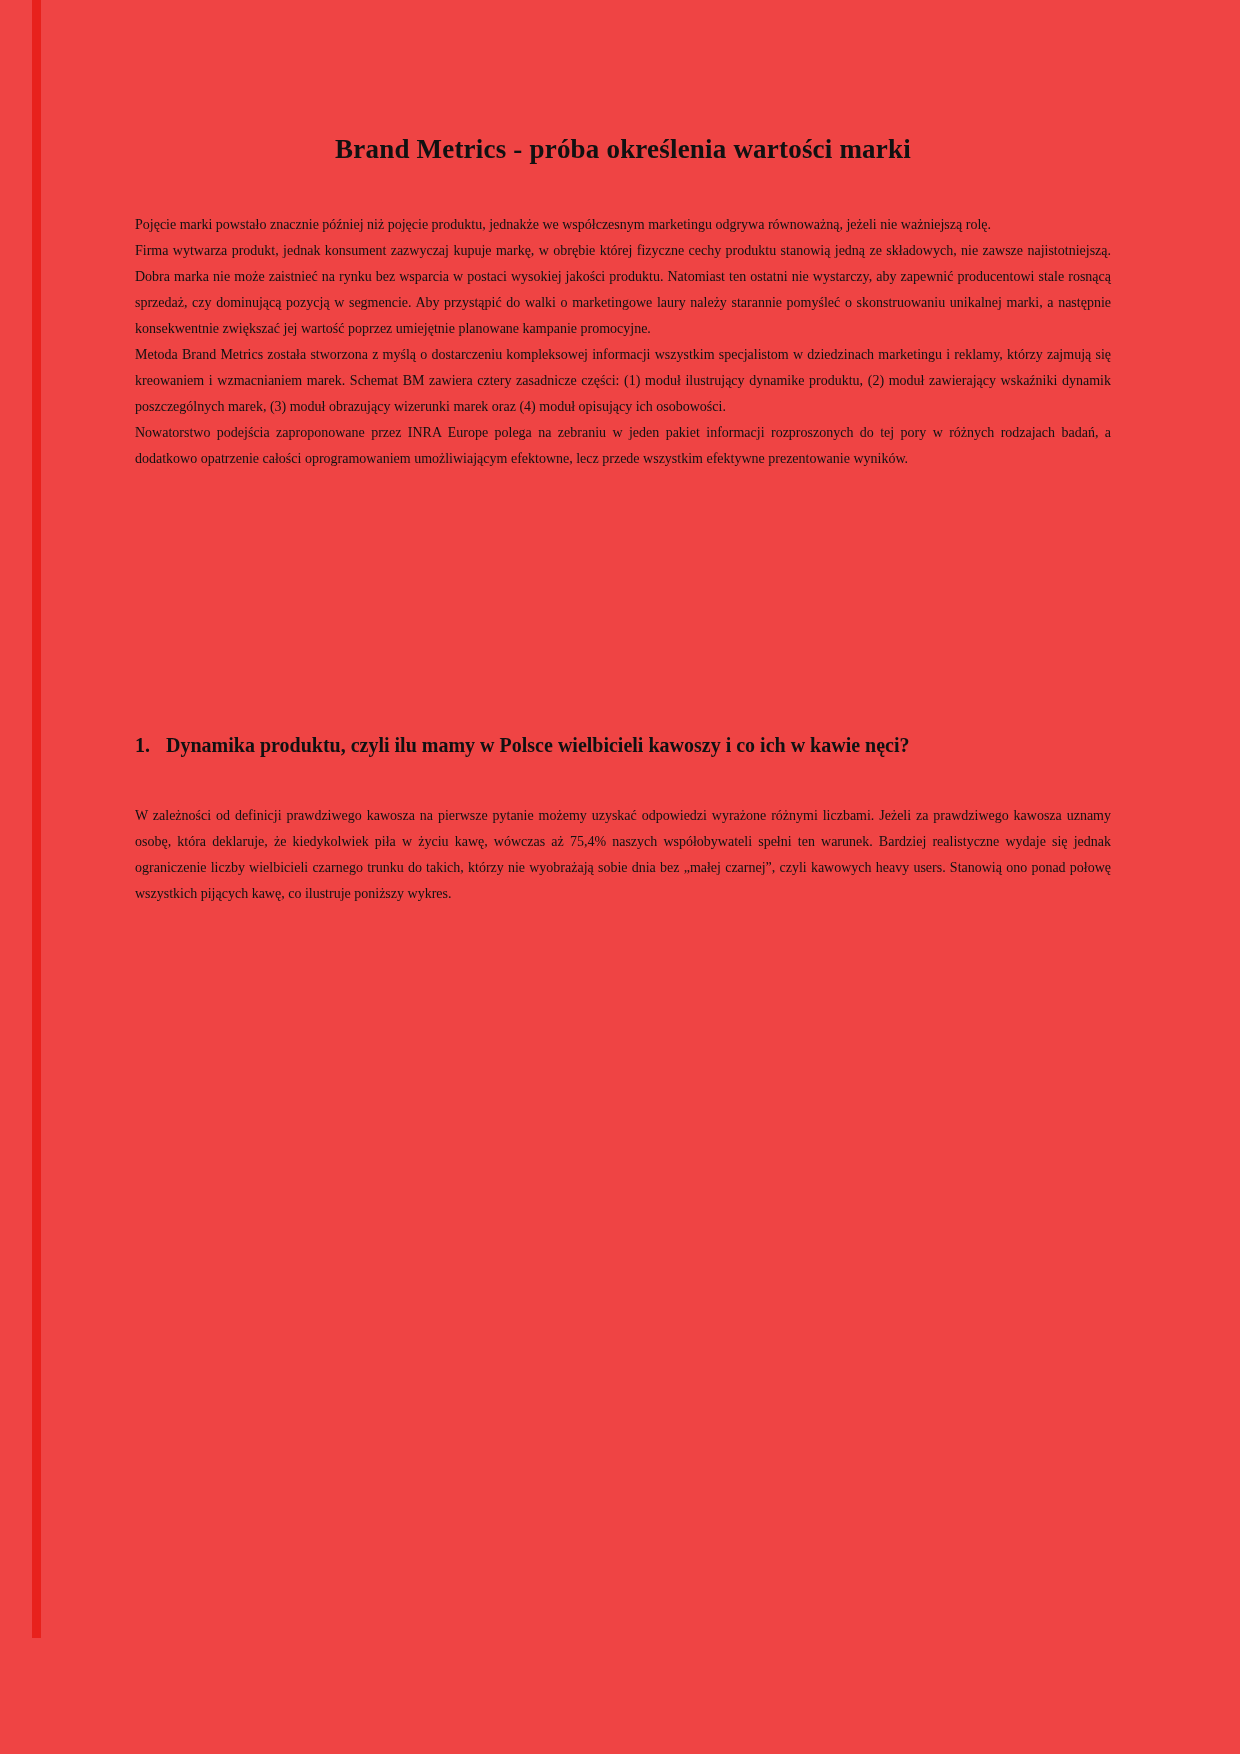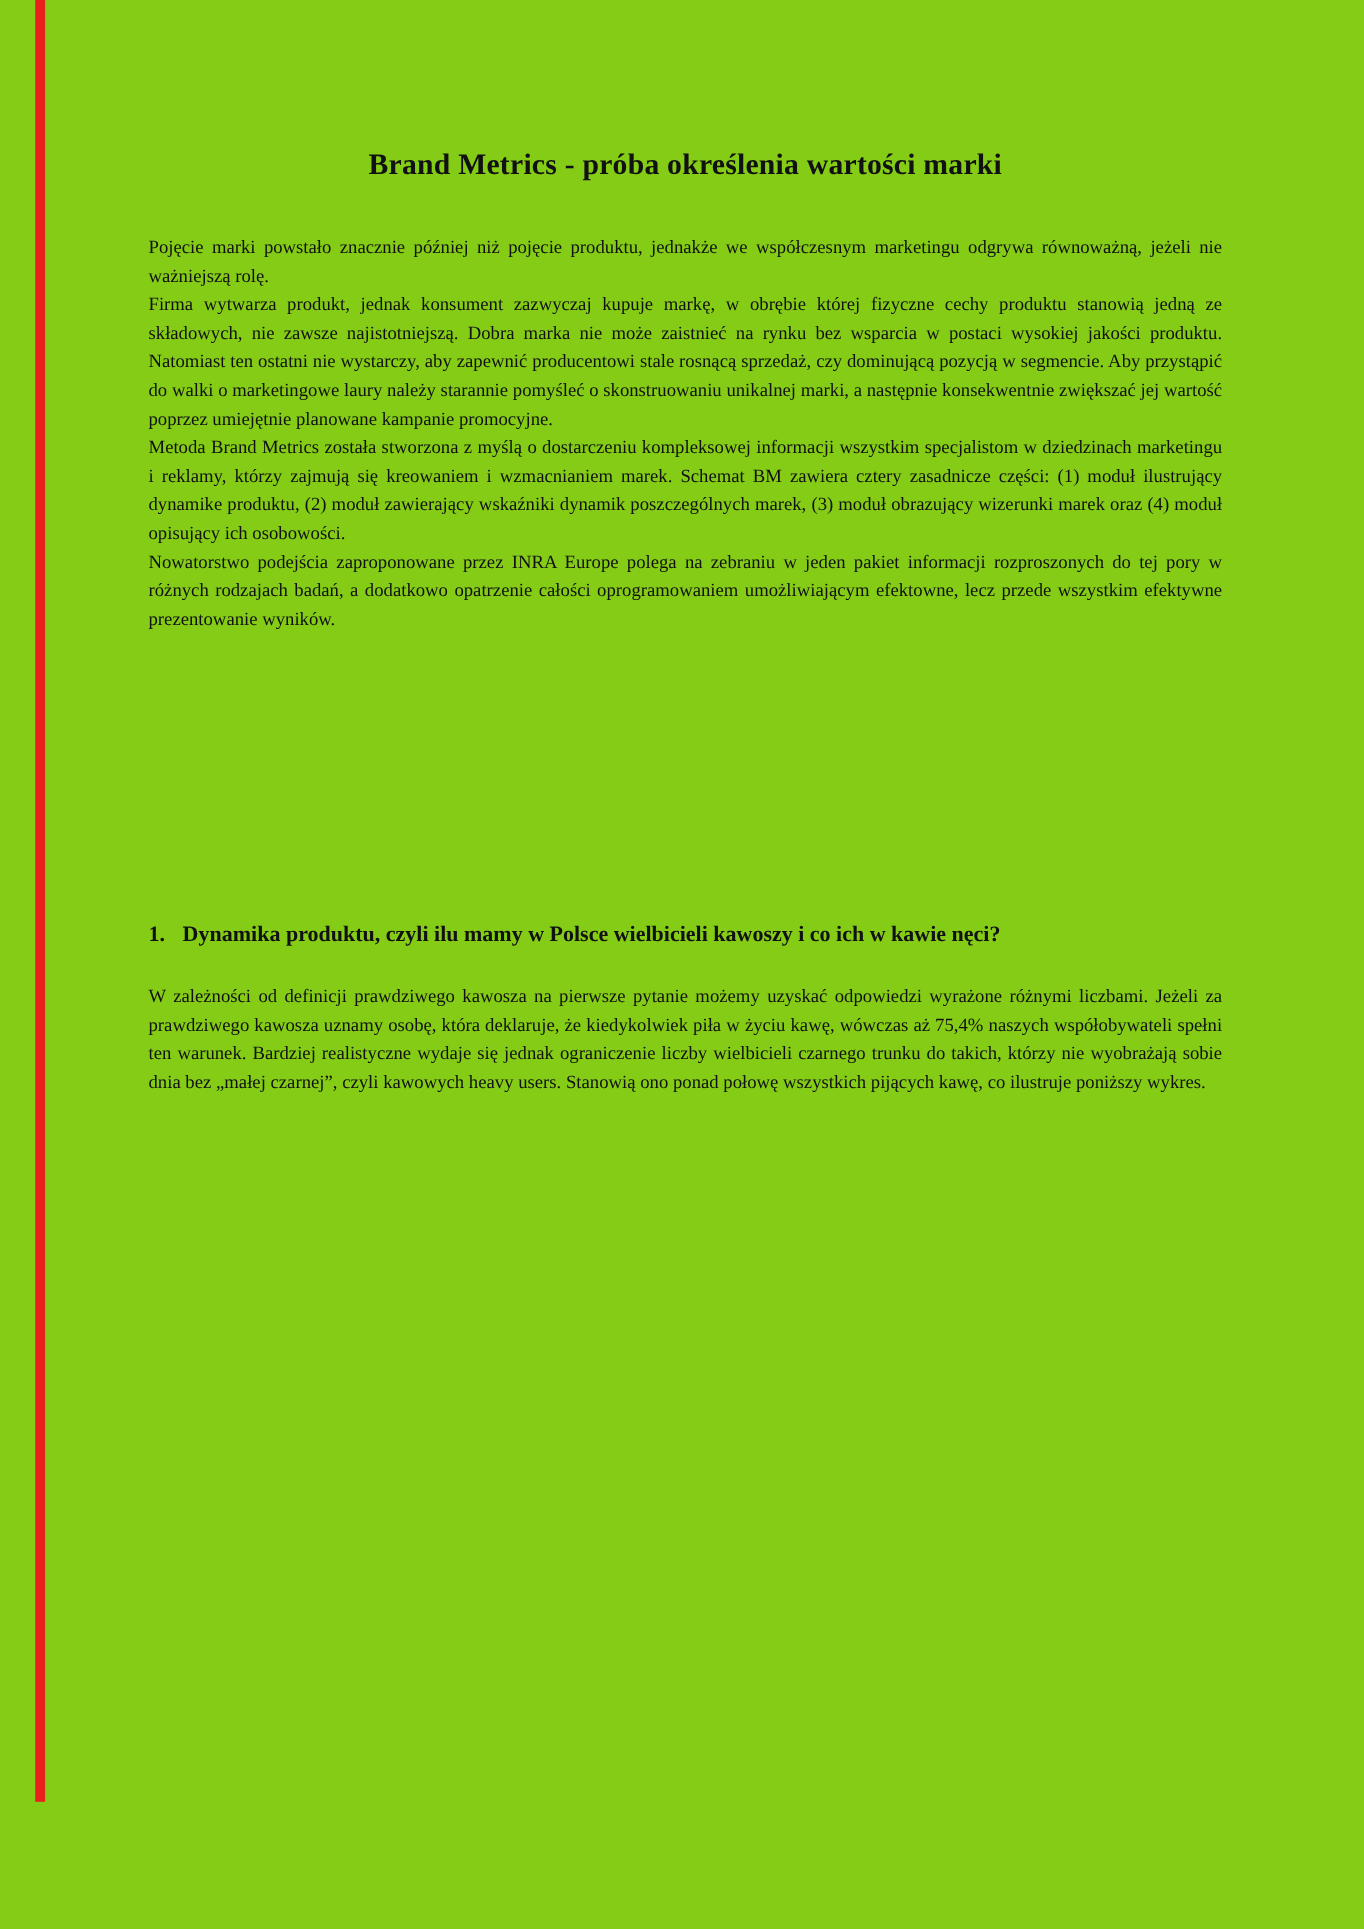--- a/index.html
+++ b/index.html
@@ -5,21 +5,21 @@
   html, body { margin: 0; padding: 0; }
   body {
     background: #ffffff;
     font-family: "Liberation Serif", "DejaVu Serif", serif;
     color: #111111;
   }
   .page {
     position: relative;
     width: 1240px;
     height: 1754px;
-    background: #84cc16;
+    background: #ef4444;
     overflow: hidden;
   }
   .accent-bar {
     position: absolute;
     left: 32px;
     top: 0;
     width: 9px;
     height: 1638px;
     background: #e8211c;
   }
@@ -36,40 +36,40 @@
     line-height: 36px;
     font-weight: bold;
     text-align: center;
     letter-spacing: 0.2px;
   }
   .intro-block {
     margin-top: 45px;
   }
   .body-par {
     margin: 0;
-    font-size: 17px;
+    font-size: 14px;
     line-height: 26px;
     text-align: justify;
   }
   .it { }
   .section-heading {
     display: flex;
     margin-top: 258px;
     font-size: 20px;
     line-height: 31px;
     font-weight: bold;
   }
   .heading-number {
     flex: 0 0 31px;
   }
   .heading-text {
     flex: 1 1 auto;
   }
   .section-block {
-    margin-top: 28px;
+    margin-top: 42px;
   }
 </style>
 </head>
 <body>
 
 <div class="page">
   <div class="accent-bar"></div>
 
   <div class="content">
 

